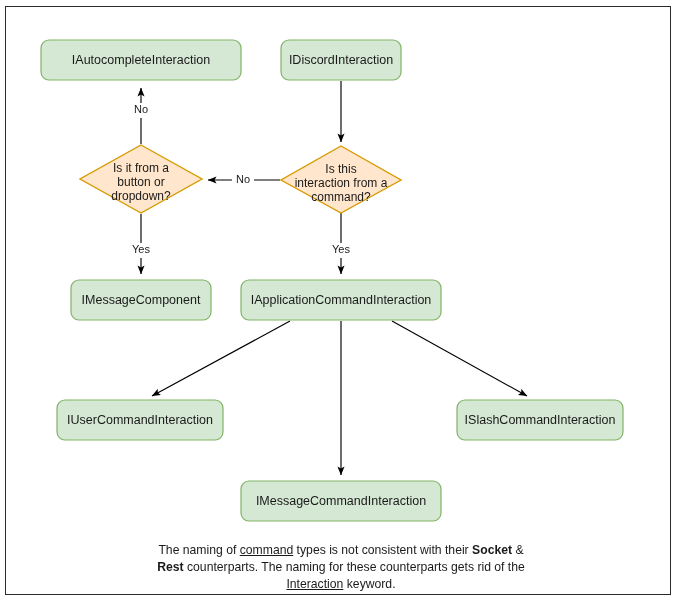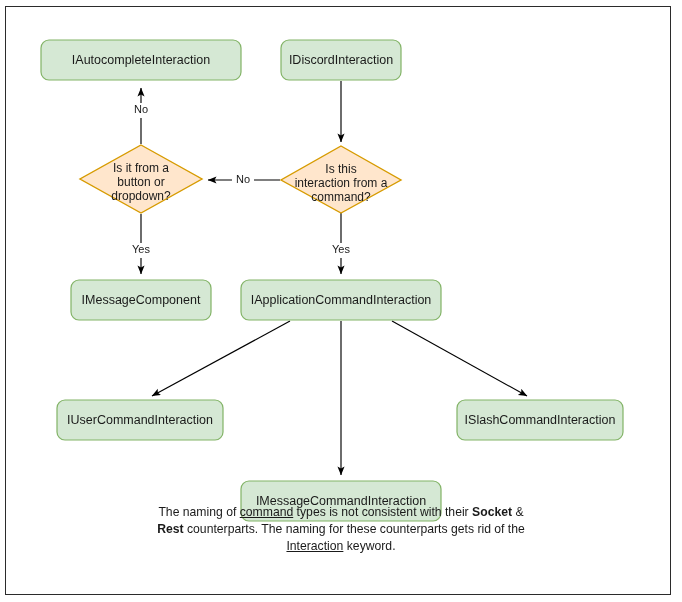--- a/index.html
+++ b/index.html
@@ -66,21 +66,21 @@
     fill: #1a1a1a;
     text-anchor: middle;
     dominant-baseline: middle;
   }
   .edge-label-bg {
     fill: #ffffff;
   }
   .caption {
     position: absolute;
     left: 150px;
-    top: 504px;
+    top: 542px;
     width: 382px;
     text-align: center;
     font-family: "Liberation Sans", sans-serif;
     font-size: 12.2px;
     line-height: 17px;
     color: #1a1a1a;
   }
   .caption b { font-weight: bold; }
   .caption u { text-decoration: underline; }
 </style>

